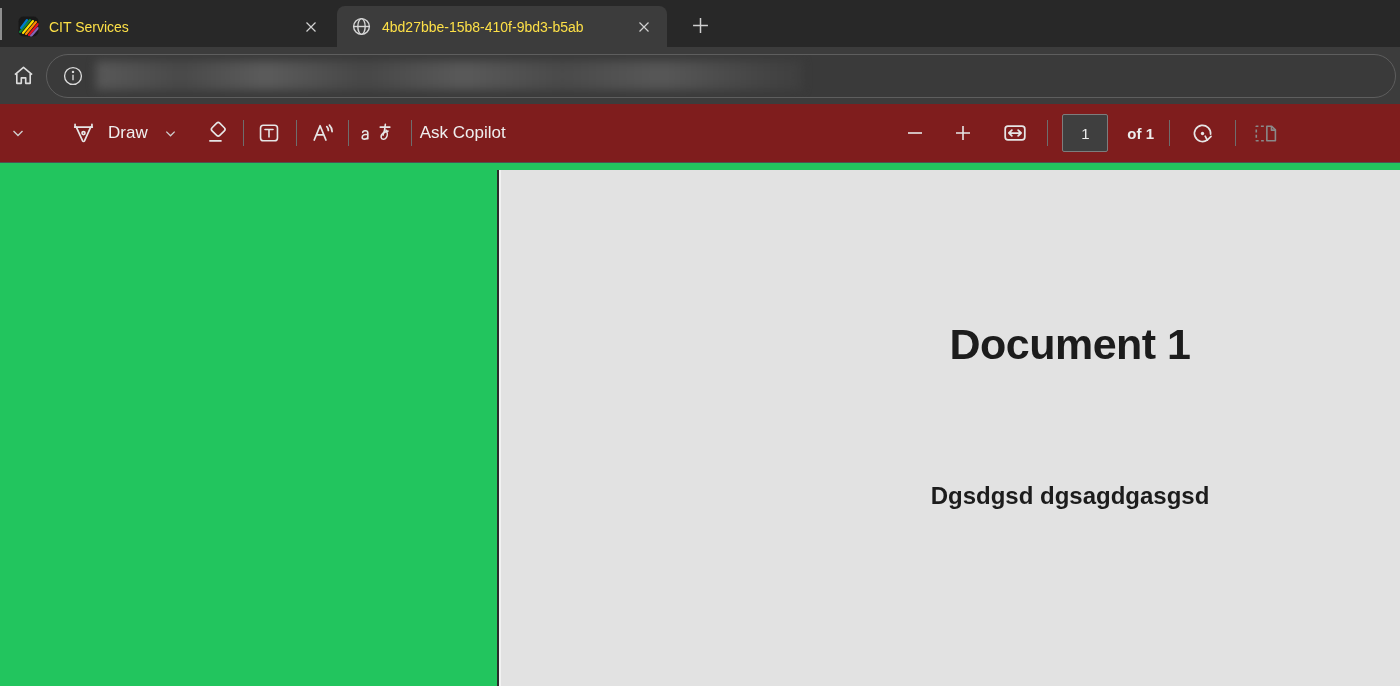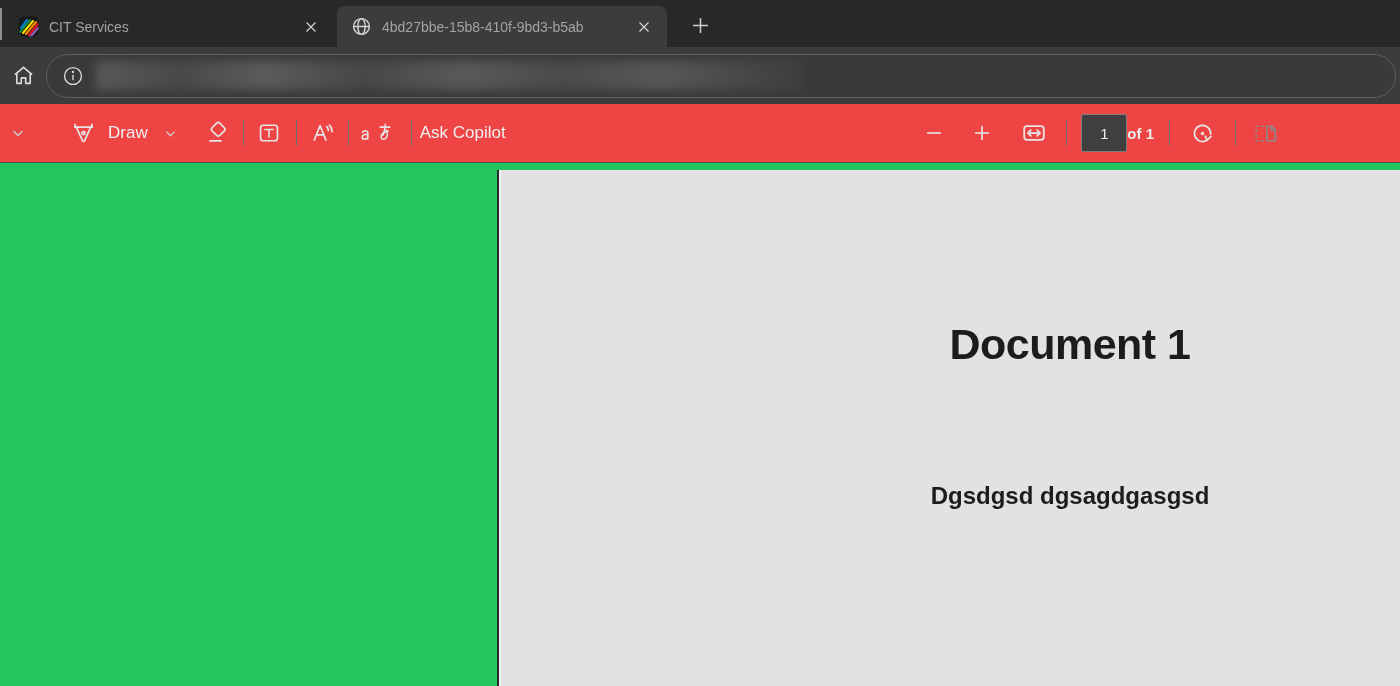--- a/index.html
+++ b/index.html
@@ -6,36 +6,36 @@
   html,body { width:1400px; height:686px; overflow:hidden; background:#1e1e1e; }
   body { font-family:"Liberation Sans","DejaVu Sans",sans-serif; }
   .browser { width:1400px; height:686px; display:flex; flex-direction:column; overflow:hidden; }
 
   
   .tabstrip { height:47px; background:#282828; display:flex; align-items:flex-end; position:relative; flex:0 0 auto; }
   .left-edge { position:absolute; left:0; top:8px; width:2px; height:32px; background:#8f8f8f; }
   .tab { height:41px; display:flex; align-items:center; padding:0 10px 0 14px; cursor:default; }
   .tab.inactive { width:330px; margin-left:4px; }
   .tab.active { width:330px; margin-left:3px; background:#3c3c3c; border-radius:8px 8px 0 0; height:41px; }
-  .tab-title { color:#a3a3a3; font-size:14px; white-space:nowrap; overflow:hidden; flex:1; margin-left:10px; }
+  .tab-title { color:#fde047; font-size:14px; white-space:nowrap; overflow:hidden; flex:1; margin-left:10px; }
   .tab.active .tab-title { mask-image:linear-gradient(90deg,#000 80%,transparent 97%); -webkit-mask-image:linear-gradient(90deg,#000 80%,transparent 97%); }
   .tab-close { width:26px; height:26px; display:flex; align-items:center; justify-content:center; border-radius:4px; flex:0 0 auto; }
   .favicon { width:21px; height:21px; flex:0 0 auto; }
   .newtab { width:34px; height:34px; margin:0 0 5px 16px; display:flex; align-items:center; justify-content:center; border-radius:6px; }
 
   
   .addressrow { height:57px; background:#3c3c3c; display:flex; align-items:center; flex:0 0 auto; }
   .home-btn { width:46px; height:44px; display:flex; align-items:center; justify-content:center; flex:0 0 auto; }
   .address-pill { flex:1; height:44px; margin-right:4px; border:1px solid #5e5e5e; border-radius:22px; background:#3a3a3a; display:flex; align-items:center; padding-left:11px; overflow:hidden; }
   .info-btn { width:30px; height:30px; display:flex; align-items:center; justify-content:center; flex:0 0 auto; }
   .redacted-url { margin-left:8px; width:706px; height:29px; border-radius:3px; filter:blur(5px);
     background:linear-gradient(90deg,#585858,#494949 12%,#5b5b5b 24%,#474747 38%,#595959 52%,#4a4a4a 66%,#575757 80%,#454545 94%,#3f3f3f); }
 
   
-  .pdftoolbar { height:59px; background:#ef4444; border-bottom:1px solid #515151; display:flex; align-items:center; color:#e5e5e5; flex:0 0 auto; }
+  .pdftoolbar { height:59px; background:#7f1d1d; border-bottom:1px solid #515151; display:flex; align-items:center; color:#e5e5e5; flex:0 0 auto; }
   .tb-btn { display:flex; align-items:center; justify-content:center; border-radius:4px; }
   .tb-divider { width:1px; height:26px; background:#6e6e6e; flex:0 0 auto; }
   .draw-group { display:flex; align-items:center; margin-left:36px; }
   .tb-label { font-size:17px; color:#efefef; }
   .copilot { margin-left:8px; font-size:17px; color:#efefef; }
   .right-group { margin-left:auto; padding-right:118px; display:flex; align-items:center; }
   .pagebox { width:46px; height:38px; border:1px solid #7d7d7d; border-radius:2px; background:#3f3f3f; display:flex; align-items:center; justify-content:center; font-size:15px; color:#ececec; }
   .of-label { font-size:15px; color:#ececec; font-weight:600; }
 
   
@@ -201,21 +201,21 @@
           </svg>
       </div>
       <div class="tb-btn" style="width:36px; margin-left:18px;">
         <svg width="28" height="28" viewBox="0 0 24 24" fill="none" stroke="#e6e6e6" stroke-width="1.5" stroke-linecap="round" stroke-linejoin="round">
           <rect x="3.6" y="6.2" width="16.8" height="11.6" rx="2.4"></rect>
           <path d="M7,12 H17 M9.3,9.6 L6.8,12 L9.3,14.4 M14.7,9.6 L17.2,12 L14.7,14.4"></path>
         </svg>
       </div>
       <div class="tb-divider" style="margin-left:14px;"></div>
       <div class="pagebox" style="margin-left:14px;">1</div>
-      <div class="of-label" style="margin-left:0;">of 1</div>
+      <div class="of-label" style="margin-left:19px;">of 1</div>
       <div class="tb-divider" style="margin-left:15px;"></div>
       <div class="tb-btn" style="width:34px; margin-left:15px;">
         <svg width="27" height="27" viewBox="0 0 24 24" fill="none" stroke="#e6e6e6" stroke-width="1.5" stroke-linecap="round" stroke-linejoin="round">
           <path d="M16.2,17.8 A7.2,7.2 0 1 1 19.2,12.6"></path>
           <path d="M19.6,14.6 L16.2,17.8 L14.4,14.4"></path>
           <circle cx="12" cy="12" r="1.5" fill="#e6e6e6" stroke="none"></circle>
         </svg>
       </div>
       <div class="tb-divider" style="margin-left:16px;"></div>
       <div class="tb-btn" style="width:34px; margin-left:12px;">

